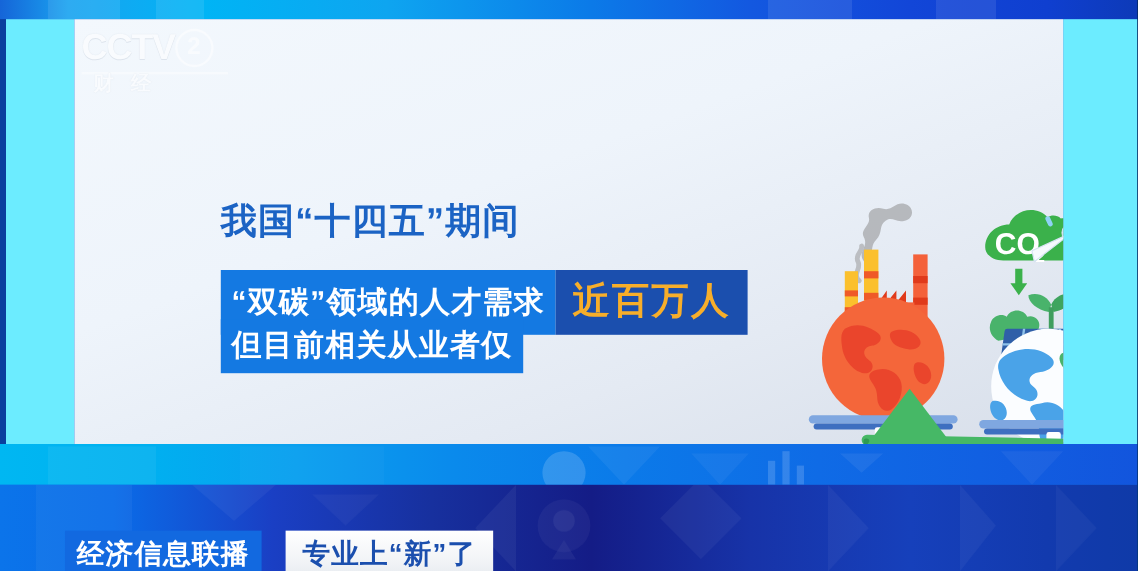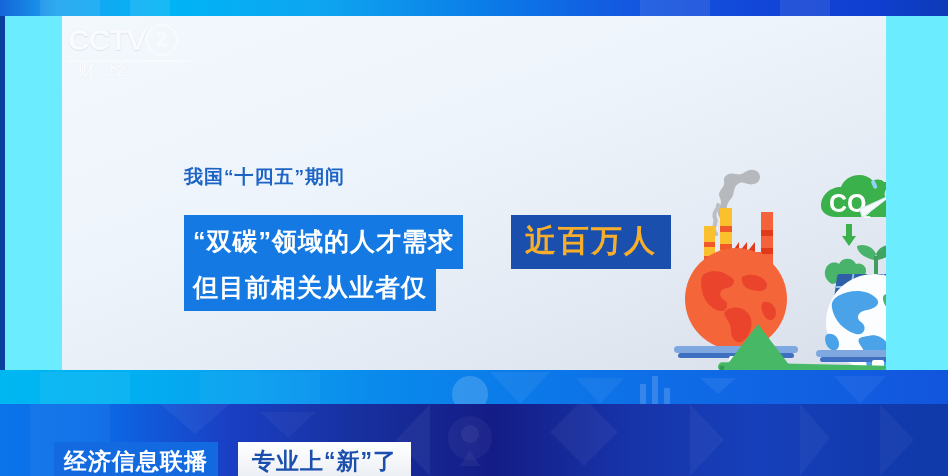--- a/index.html
+++ b/index.html
@@ -32,25 +32,25 @@
     text-align:center;line-height:27px;}
   .wm-sub{padding-left:16px;margin-top:2px;font-size:17px;font-weight:bold;color:#fff;
     letter-spacing:14px;text-shadow:0 0 1px #c9d2de;opacity:.95;}
   .wm-underline{position:absolute;left:6px;top:36px;width:122px;height:2px;background:rgba(255,255,255,.75);}
 
   
   .headline{position:absolute;left:410px;top:36px;width:400px;text-align:right;
     font-size:34px;font-weight:bold;color:#17559c;letter-spacing:1px;white-space:nowrap;}
 
   
-  .lead{position:absolute;left:122px;top:148px;font-size:19px;font-weight:bold;color:#1b63c4;
+  .lead{position:absolute;left:122px;top:148px;font-size:30px;font-weight:bold;color:#1b63c4;
     letter-spacing:1px;white-space:nowrap;}
 
   .bar-row{position:absolute;display:flex;align-items:stretch;white-space:nowrap;}
-  .row2{left:122px;top:199px;gap:48px;}
+  .row2{left:122px;top:209px;}
   .row3{left:122px;top:250px;}
   .seg-blue{background:#1479e2;color:#ffffff;font-size:25px;font-weight:bold;
     padding:5px 9px 7px 9px;letter-spacing:1px;display:flex;align-items:center;}
   .seg-dark{background:#1b4fae;color:#f7ae2a;font-size:31px;font-weight:bold;
     padding:5px 14px 7px 14px;letter-spacing:2px;display:flex;align-items:center;}
 
   
   .illus{position:absolute;left:596px;top:140px;width:300px;height:215px;}
   .svgwrap{position:absolute;left:0;top:0;}
 

